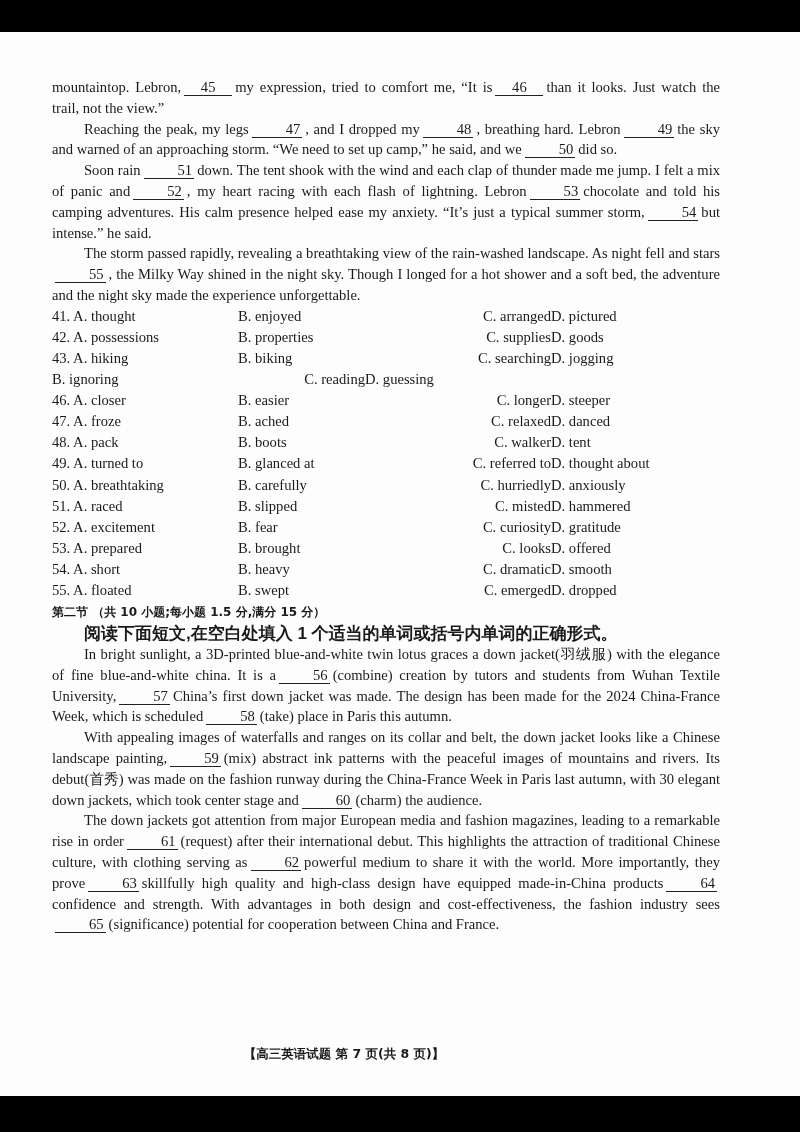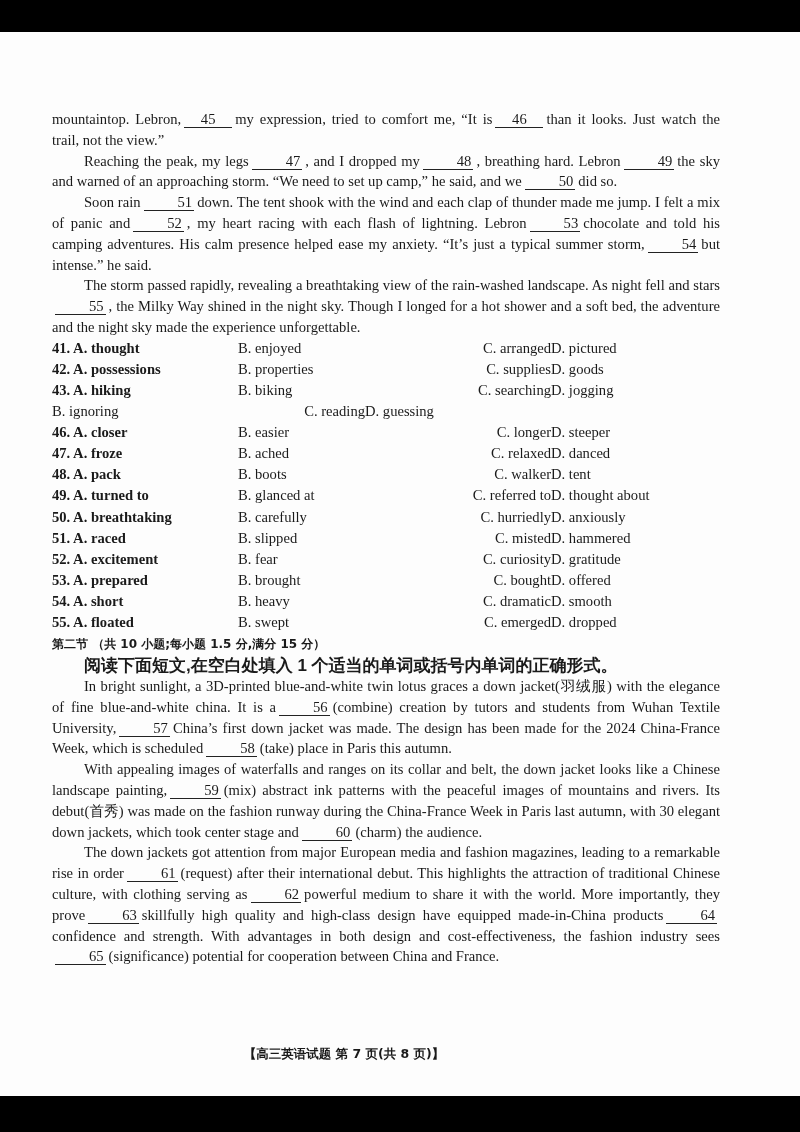--- a/index.html
+++ b/index.html
@@ -2,27 +2,27 @@
 <html><head>
 <meta charset="utf-8">
 <style>
   html, body { margin: 0; padding: 0; }
   body {
     width: 800px; height: 1132px; background: #fdfdfd; position: relative; overflow: hidden;
     font-family: "DejaVu Serif", "Liberation Serif", serif; color: #1a1a1a;
   }
   .bar-top { position: absolute; left: 0; top: 0; width: 800px; height: 32px; background: #000; }
   .bar-bottom { position: absolute; left: 0; top: 1096px; width: 800px; height: 36px; background: #000; }
-  .page { position: absolute; left: 52px; top: 77px; width: 668px; font-family: "Liberation Serif", serif; font-size: 14.6px; line-height: 20.8px; margin-top: 32px; }
+  .page { position: absolute; left: 52px; top: 77px; width: 668px; font-family: "Liberation Serif", serif; font-size: 14.6px; line-height: 20.8px; }
   .para { margin: 0; text-align: justify; text-align-last: auto; }
   .indent { text-indent: 32px; }
   .blank { display: inline-block; min-width: 44px; text-align: center; border-bottom: 1px solid #222; line-height: 15px; padding: 0 2px; margin: 0 3px; }
   .opts { margin-top: 0; }
   .opt-row { display: flex; height: 21.1px; line-height: 21.1px; }
-  .opt-row .c0 { width: 186px; font-weight: bold; }
+  .opt-row .c0 { width: 186px; }
   .opt-row .c1 { width: 155px; }
   .opt-row .c2 { width: 158px; text-align: right; }
   .opt-row .c3 { width: 160px; }
   .sec-head { margin-top: 1px; font-family: "DejaVu Sans", sans-serif; font-size: 12px; font-weight: bold; line-height: 21px; }
   .sec-instr { text-indent: 32px; font-family: Liberation Sans, sans-serif; font-size: 17px; font-weight: bold; line-height: 21px; }
   .footer { position: absolute; left: 0; width: 688px; top: 1046px; text-align: center; font-family: "DejaVu Sans", sans-serif; font-size: 12.5px; font-weight: bold; }
 </style>
 </head>
 <body>
 
@@ -108,21 +108,21 @@
       </div>
     <div class="opt-row">
         <span class="c0"><span>52.</span> <span>A. excitement</span></span>
         <span class="c1">B. fear</span>
         <span class="c2">C. curiosity</span>
         <span class="c3">D. gratitude</span>
       </div>
     <div class="opt-row">
         <span class="c0"><span>53.</span> <span>A. prepared</span></span>
         <span class="c1">B. brought</span>
-        <span class="c2">C. bought</span>
+        <span class="c2">C. looks</span>
         <span class="c3">D. offered</span>
       </div>
     <div class="opt-row">
         <span class="c0"><span>54.</span> <span>A. short</span></span>
         <span class="c1">B. heavy</span>
         <span class="c2">C. dramatic</span>
         <span class="c3">D. smooth</span>
       </div>
     <div class="opt-row">
         <span class="c0"><span>55.</span> <span>A. floated</span></span>

